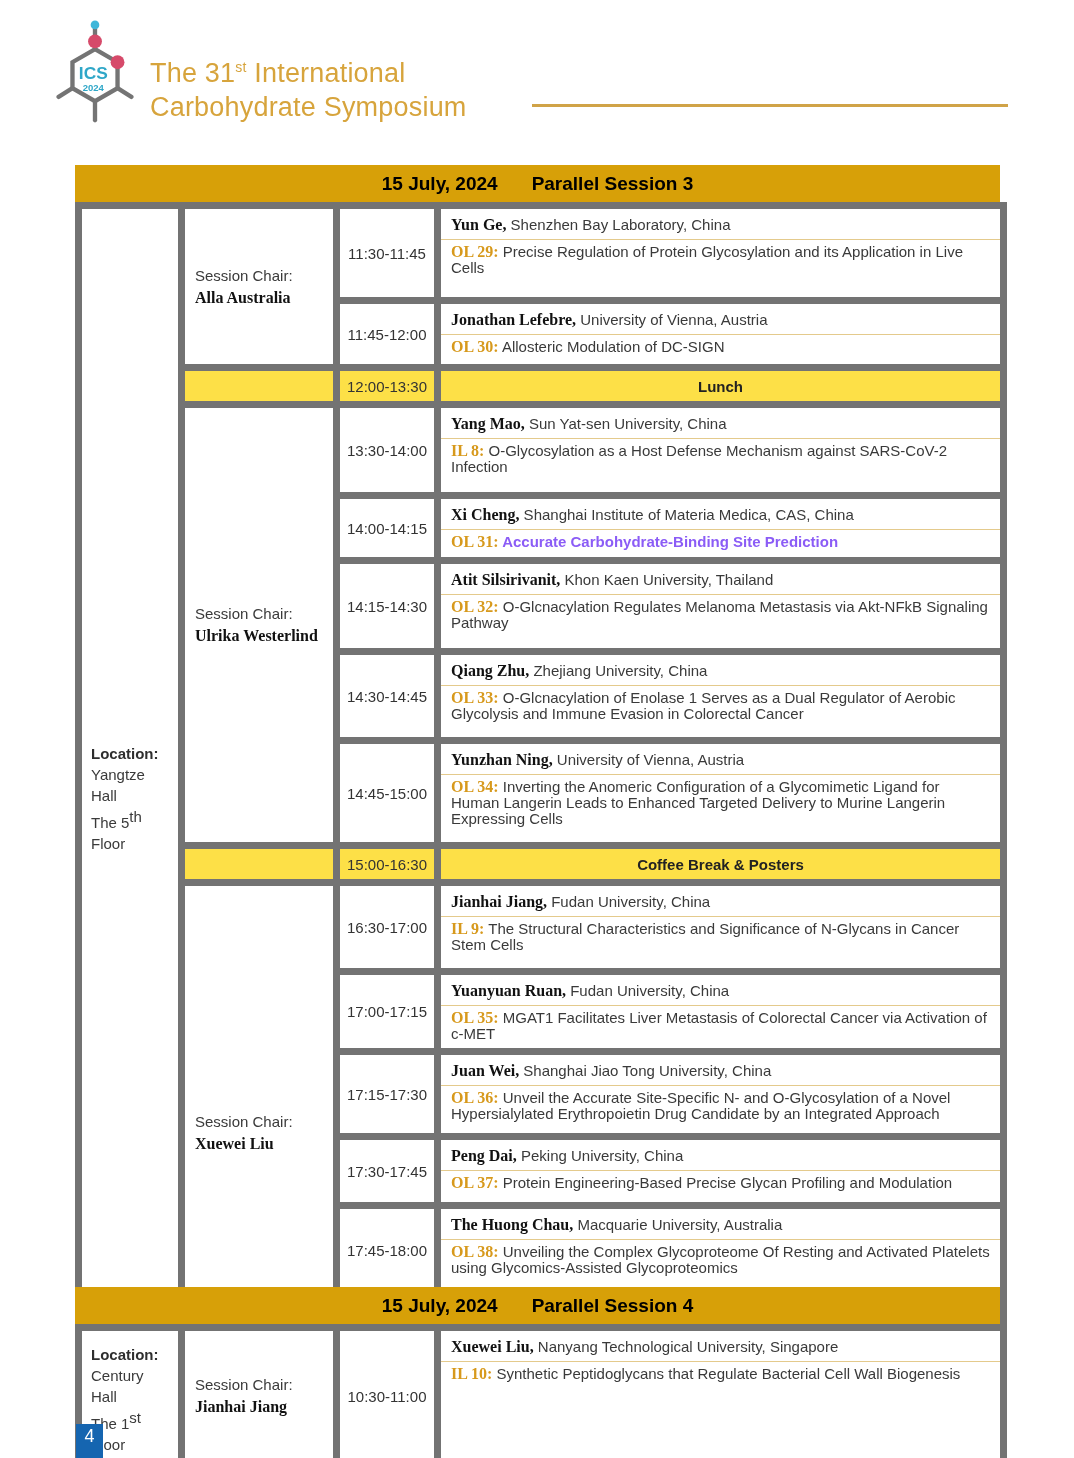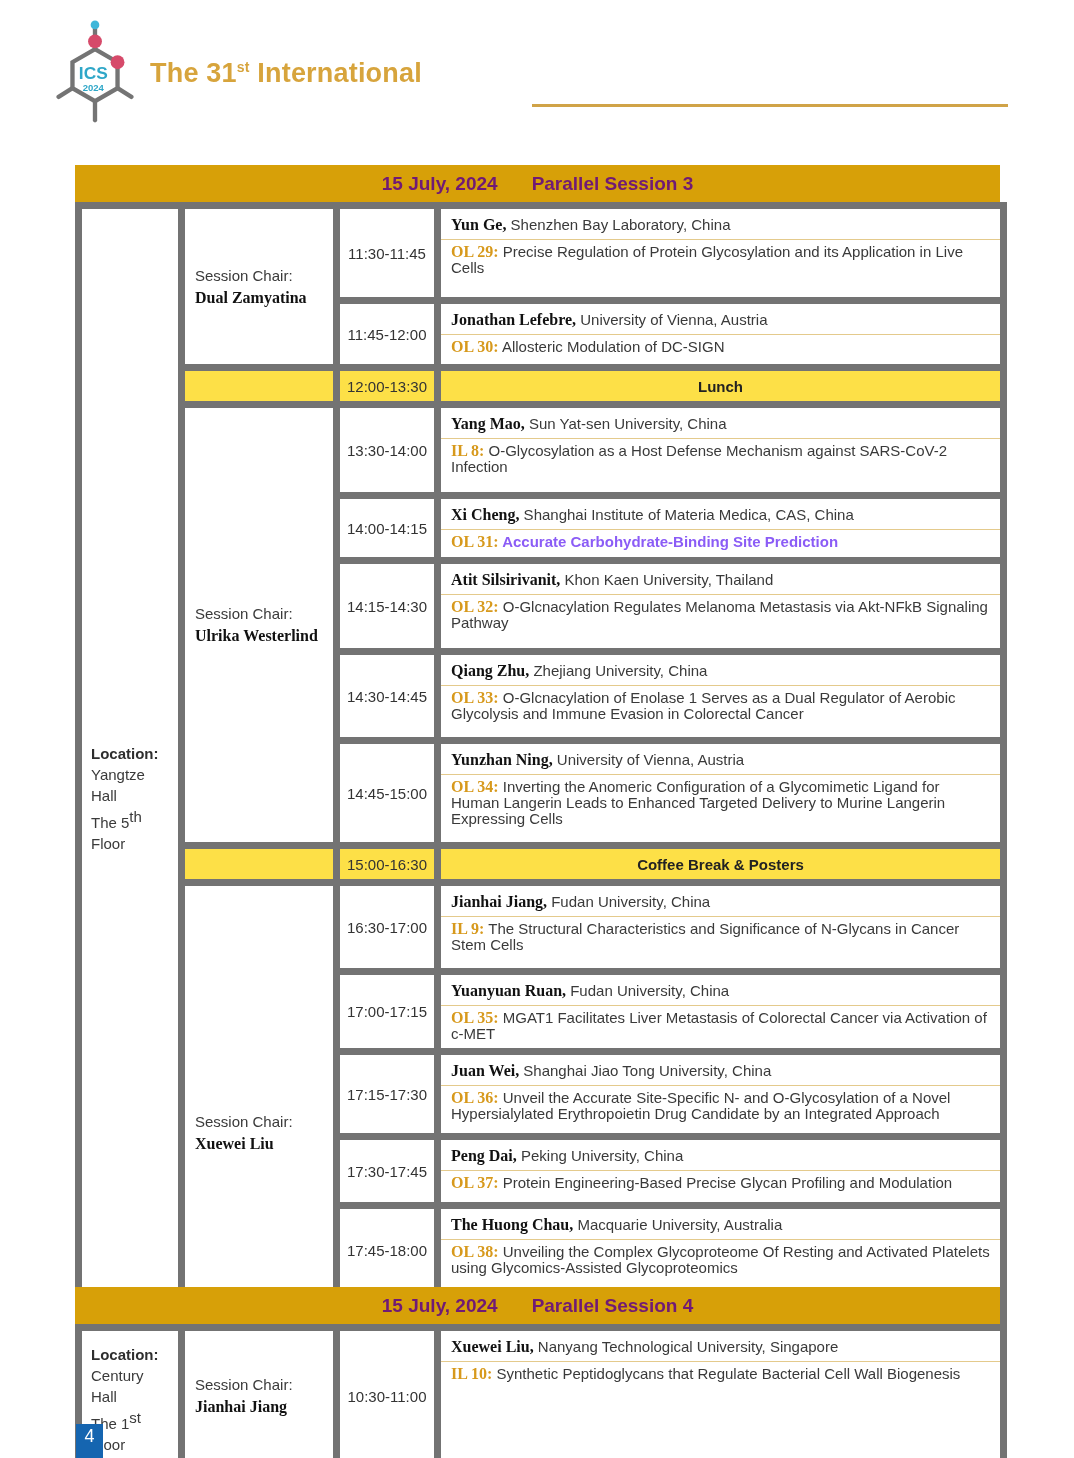--- a/index.html
+++ b/index.html
@@ -6,31 +6,31 @@
   body{
     width:1074px;height:1458px;position:relative;overflow:hidden;
     background:#ffffff;
     font-family:"Liberation Sans", sans-serif;
     -webkit-font-smoothing:antialiased;
   }
   
   .logo{position:absolute;left:56px;top:12px;}
   .title-block{
     position:absolute;left:150px;top:50px;
-    font-size:27px;font-weight:bold;color:#D7A43C;line-height:34px;
+    font-size:27px;font-weight:normal;color:#D7A43C;line-height:34px;
     letter-spacing:.2px;
   }
   .title-block sup{font-size:14px;}
   .head-rule{position:absolute;left:532px;top:104px;width:476px;height:3px;background:#D0A347;}
 
   
   .session{position:absolute;left:75px;width:925px;}
   .s3{top:165px;} .s4{top:1287px;}
   .bar{
-    height:37px;background:#D7A008;color:#701a75;
+    height:37px;background:#D7A008;color:#000000;
     font-size:19px;font-weight:bold;
     display:flex;align-items:center;justify-content:center;
   }
   .bar .gap{display:inline-block;width:34px;}
 
   table{border-collapse:collapse;width:925px;table-layout:fixed;background:#fff;}
   .s3 table{border-bottom:5px solid #D7A008;}
   .s4 table{border-bottom:3px solid #D7A008;}
   td{border:7px solid #737373;padding:0;font-size:15px;color:#3A3A3A;}
   col.c-loc{width:103px;} col.c-chair{width:155px;} col.c-time{width:101px;} col.c-talk{width:566px;}
@@ -78,20 +78,21 @@
     <circle cx="45" cy="14" r="5" fill="#3FB6D9"></circle>
     <circle cx="45" cy="33" r="8" fill="#D64A6A"></circle>
     <circle cx="71" cy="57" r="8" fill="#D64A6A"></circle>
     <text x="43" y="76" text-anchor="middle" font-family="Liberation Sans, sans-serif" font-size="20" font-weight="bold" fill="#2FA7C8">ICS</text>
     <text x="43" y="90" text-anchor="middle" font-family="Liberation Sans, sans-serif" font-size="11" font-weight="bold" fill="#2FA7C8">2024</text>
   </svg>
 </div>
 
 <div class="title-block">
   <div><span>The 31</span><sup>st</sup><span> International</span></div>
+  <div>Carbohydrate Symposium</div>
 </div>
 <div class="head-rule"></div>
 
 <div class="session s3">
   <div class="bar">
     <span>15 July, 2024</span>
       <span class="gap"></span>
       <span>Parallel Session 3</span>
   </div>
   <table>
@@ -103,21 +104,21 @@
       </colgroup>
     <tbody>
     <tr>
       <td class="loc" rowspan="15">
         <div class="loc-label">Location:</div>
         <div>Yangtze Hall</div>
         <div><span>The 5</span><sup>th</sup><span> Floor</span></div>
       </td>
       <td class="chair" rowspan="2">
         <div>Session Chair:</div>
-        <div class="chair-name">Dual Zamyatina</div>
+        <div class="chair-name">Alla Australia</div>
       </td>
       <td class="time h88">11:30-11:45</td>
       <td class="talk">
         <div class="speaker"><span class="name">Yun Ge,</span><span> Shenzhen Bay Laboratory, China</span></div>
         <div class="titleline"><span class="code">OL 29:</span><span> Precise Regulation of Protein Glycosylation and its Application in Live Cells</span></div>
       </td>
     </tr>
     <tr>
       <td class="time h60">11:45-12:00</td>
       <td class="talk">

